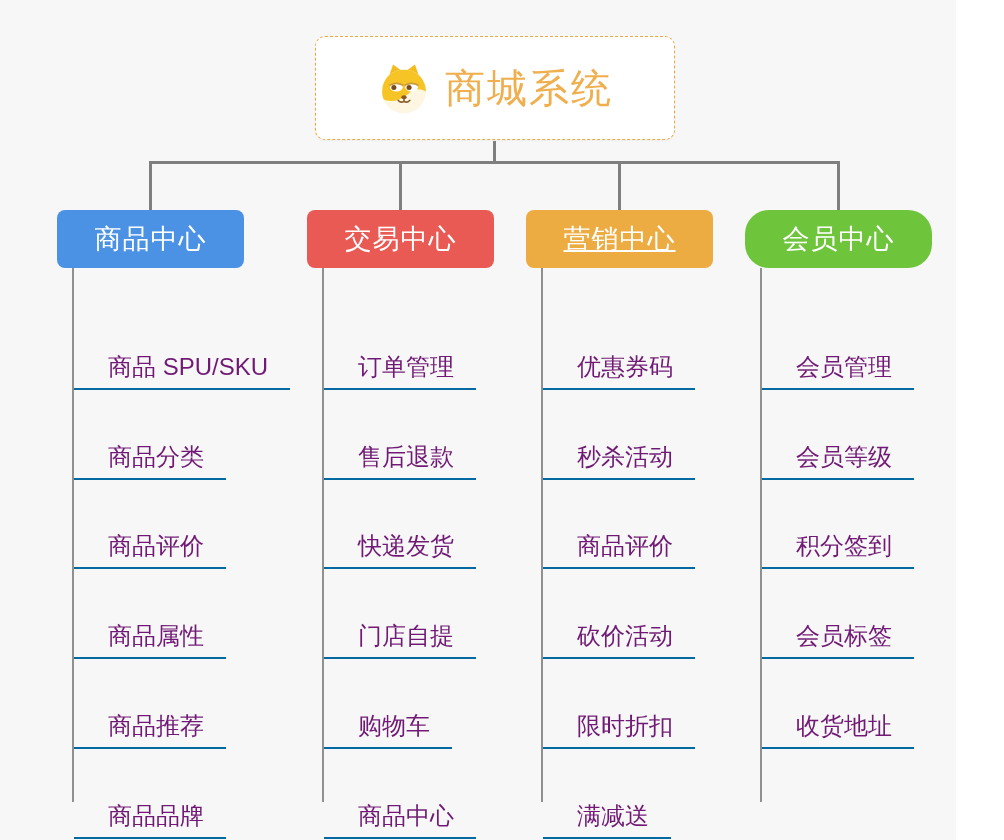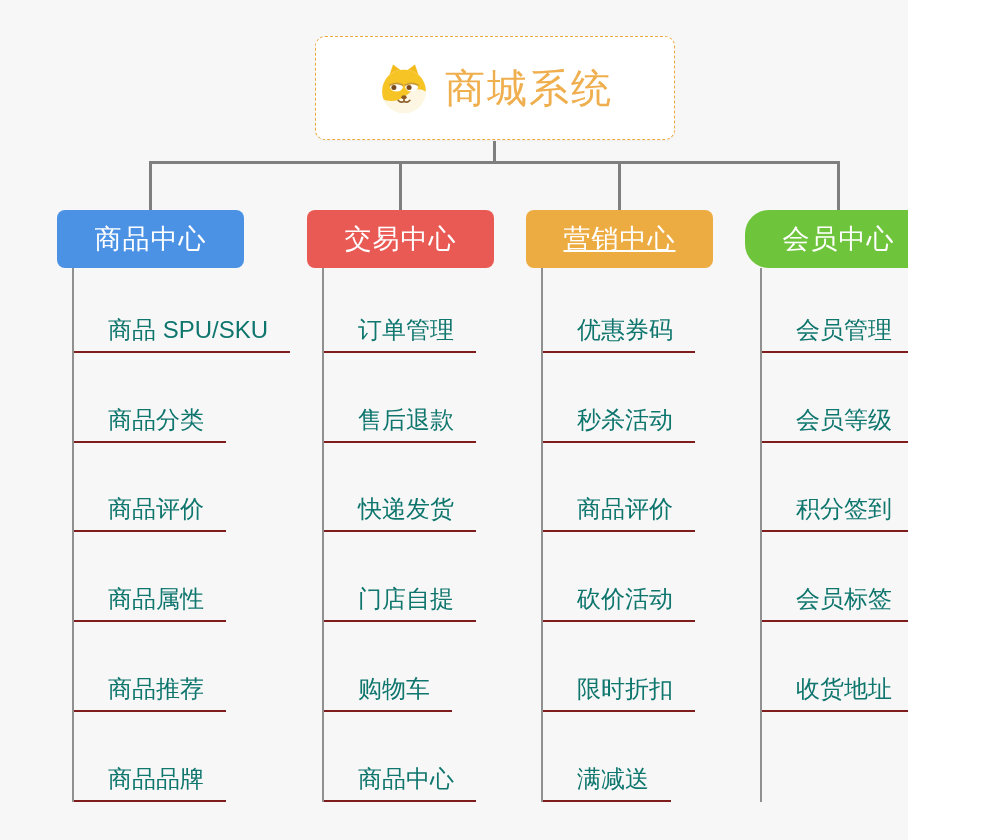--- a/index.html
+++ b/index.html
@@ -6,20 +6,21 @@
     margin: 0;
     padding: 0;
     font-family: "Liberation Sans", "DejaVu Sans", sans-serif;
   }
   .canvas {
     position: relative;
     width: 908px;
     height: 840px;
     background: #f7f7f7;
     overflow: hidden;
+    padding-left: 48px;
   }
 
   
   .conn { position: absolute; background: #7f7f7f; }
   .root-stub { left: 493px; top: 141px; width: 3px; height: 21px; }
   .h-line   { left: 149px; top: 161px; width: 691px; height: 3px; }
   .drop     { top: 161px; width: 3px; height: 49px; }
   .drop-0 { left: 149px; }
   .drop-1 { left: 399px; }
   .drop-2 { left: 618px; }
@@ -77,26 +78,27 @@
   .column-0 { left: 72px; }
   .column-1 { left: 322px; }
   .column-2 { left: 541px; }
   .column-3 { left: 760px; }
 
   .leaf {
     position: absolute;
     left: 0;
     display: inline-block;
     padding: 0 22px 6px 34px;
-    border-bottom: 2px solid #7f1d1d;
+    border-bottom: 2px solid #0369a1;
     font-size: 24px;
     line-height: 30px;
-    color: #0f766e;
+    color: #701a75;
     white-space: nowrap;
     cursor: default;
+    margin-top: 37px;
   }
   .leaf:nth-child(1) { top: 47px; }
   .leaf:nth-child(2) { top: 137px; }
   .leaf:nth-child(3) { top: 226px; }
   .leaf:nth-child(4) { top: 316px; }
   .leaf:nth-child(5) { top: 406px; }
   .leaf:nth-child(6) { top: 496px; }
 </style>
 </head>
 <body>

